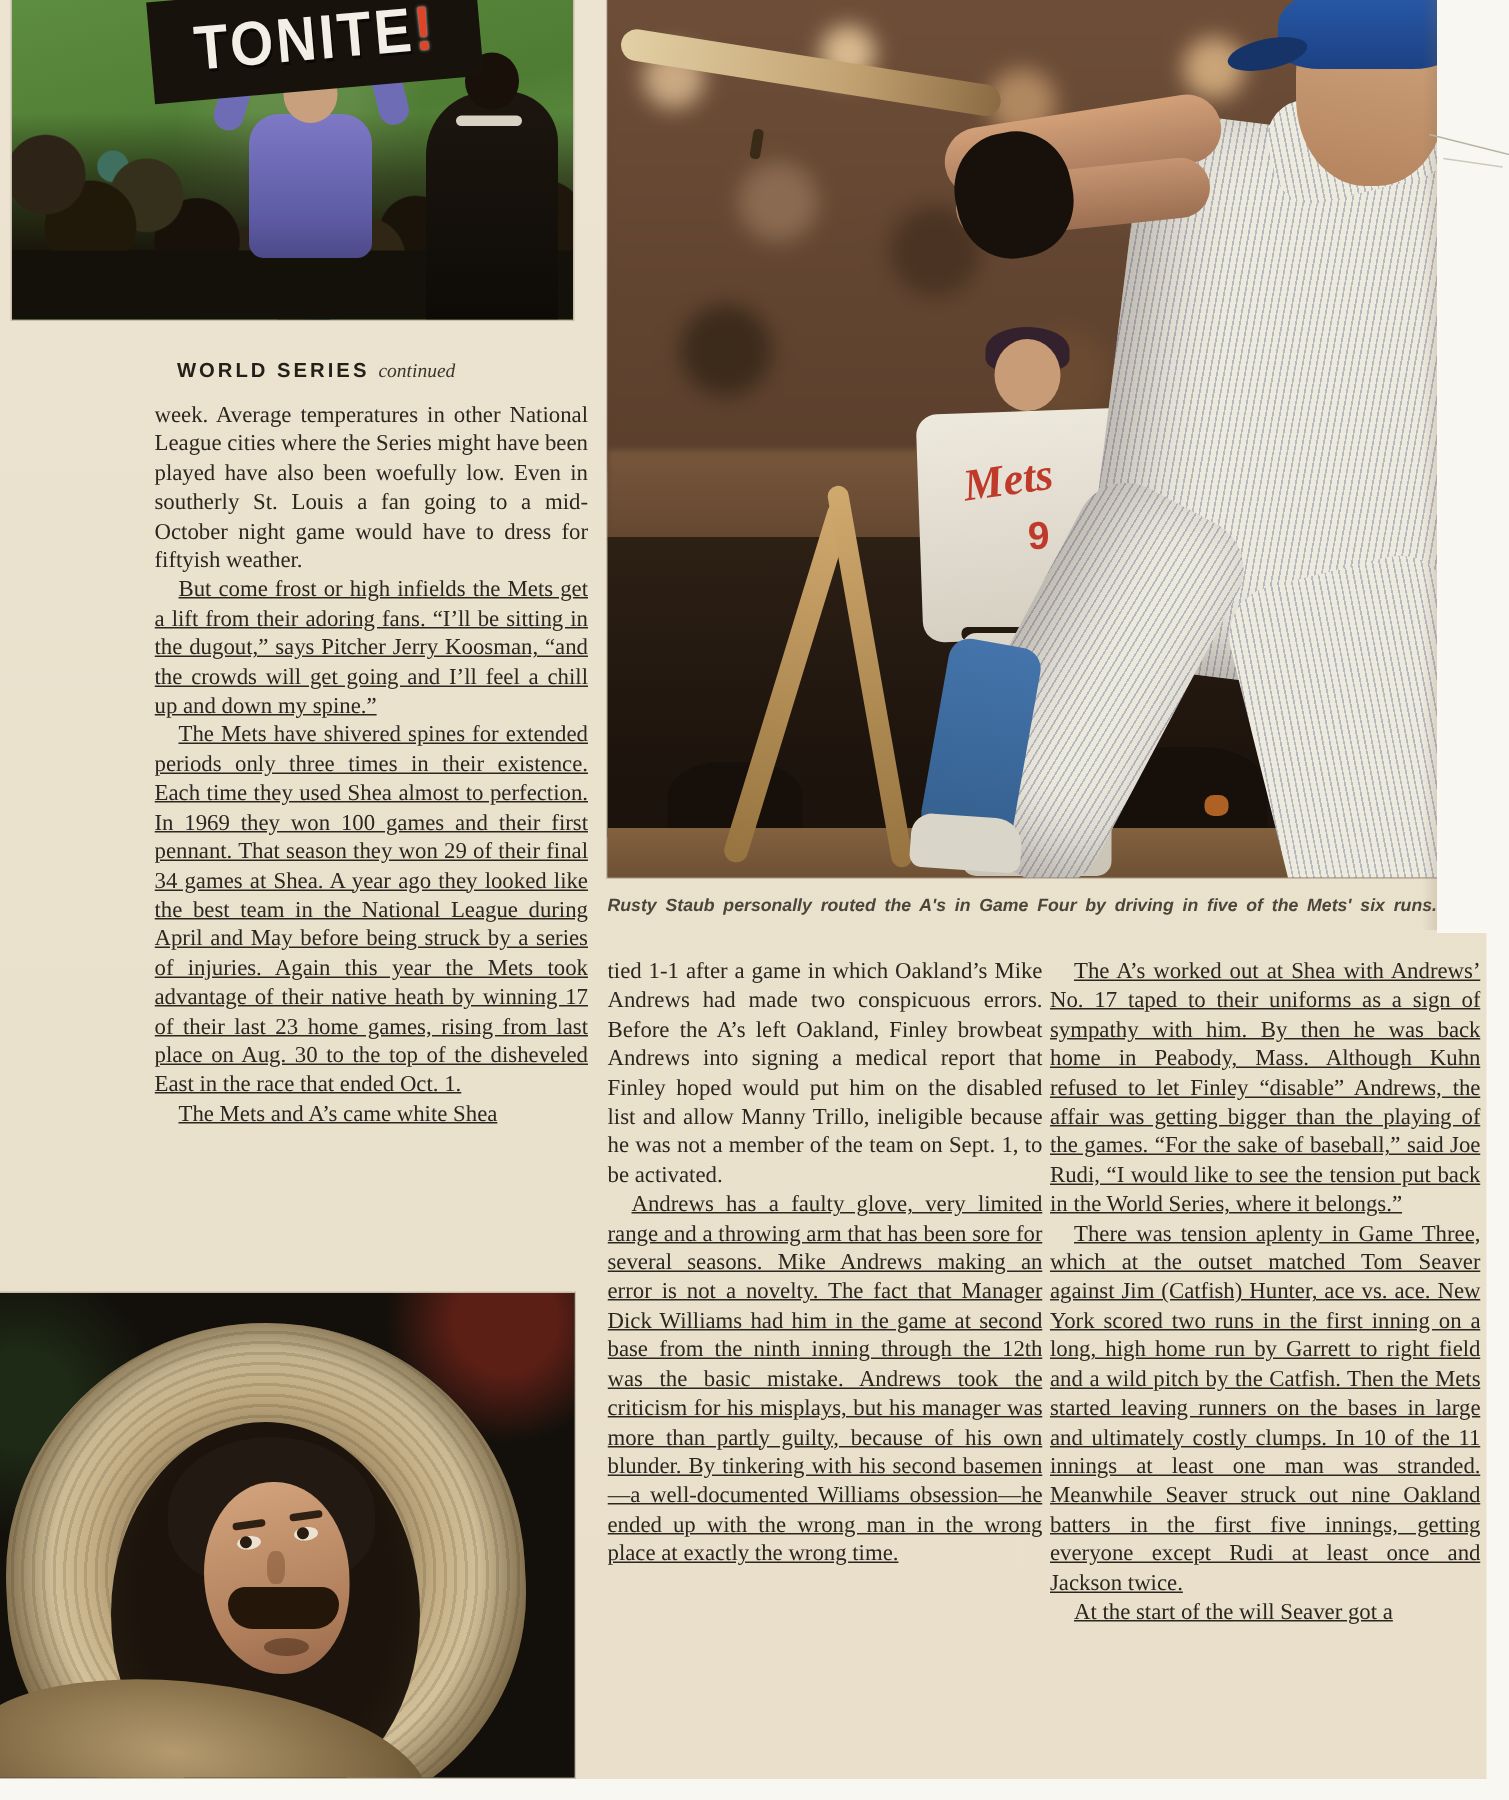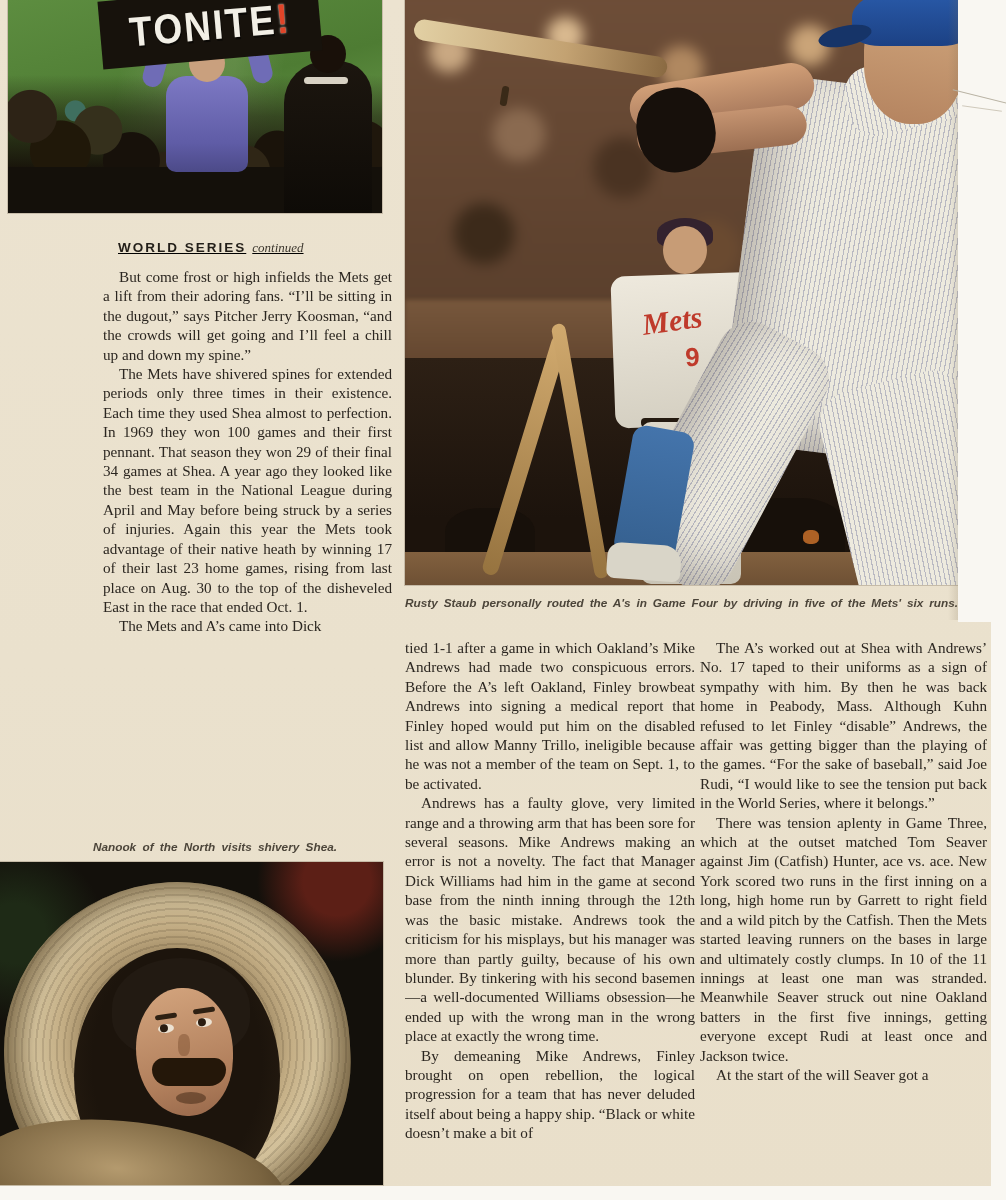--- a/index.html
+++ b/index.html
@@ -146,26 +146,26 @@
   .n-brow{position:absolute;width:22px;height:5px;border-radius:3px;background:#2e2012;}
   .n-browL{left:155px;top:152px;transform:rotate(-8deg);}
   .n-browR{left:193px;top:146px;transform:rotate(-8deg);}
   .n-nose{position:absolute;left:178px;top:172px;width:12px;height:22px;border-radius:40%;background:rgba(120,75,45,.45);}
   .n-mustache{position:absolute;left:152px;top:196px;width:74px;height:28px;border-radius:14px 14px 20px 20px;background:#241709;}
   .n-chin{position:absolute;left:176px;top:230px;width:30px;height:12px;border-radius:50%;background:rgba(60,35,18,.5);}
   .n-fur-bottom{position:absolute;left:-24px;top:260px;width:310px;height:120px;border-radius:50%;transform:rotate(7deg);
     background:radial-gradient(ellipse at 45% 40%,#b49a6e,#7a6440 60%,#4a3a22 90%);}
 
   
-  .sec-header{position:absolute;left:118px;top:238px;font-family:"Liberation Sans",sans-serif;text-decoration:underline;}
+  .sec-header{position:absolute;left:118px;top:238px;font-family:"Liberation Sans",sans-serif;}
   .sec-title{font-weight:bold;font-size:13.5px;letter-spacing:2px;color:#231f19;}
   .sec-cont{font-family:"Liberation Serif",serif;font-style:italic;font-size:13px;color:#3a352c;margin-left:6px;}
   .col{position:absolute;color:#2b2620;font-size:15.2px;line-height:19.4px;text-align:justify;overflow:hidden;}
   .col p{margin:0;}
-  .col p.ind{text-indent:16px;}
+  .col p.ind{text-indent:16px;text-decoration:underline;}
   .col-left{left:103px;top:267px;width:289px;height:543px;}
   .col-mid{left:405px;top:638px;width:290px;height:550px;}
   .col-right{left:700px;top:638px;width:287px;height:550px;}
   .caption{font-family:"Liberation Sans",sans-serif;font-weight:bold;font-style:italic;color:#4c453a;font-size:11.8px;}
   .cap-staub{position:absolute;left:405px;top:596px;width:553px;text-align:justify;text-align-last:justify;}
   .cap-nanook{position:absolute;left:40px;top:840px;width:350px;text-align:center;word-spacing:3px;}
 </style>
 </head>
 <body>
 
@@ -225,28 +225,28 @@
     <div class="s-head"></div>
     <div class="s-cap"></div>
     <div class="s-brim"></div>
   </div>
 
   <div class="sec-header">
     <span class="sec-title">WORLD SERIES</span><span class="sec-cont">continued</span>
   </div>
 
   <div class="col col-left">
+    <p>week. Average temperatures in other National League cities where the Series might have been played have also been woefully low. Even in southerly St. Louis a fan going to a mid-October night game would have to dress for fiftyish weather.</p>
     <p class="ind">But come frost or high infields the Mets get a lift from their adoring fans. “I’ll be sitting in the dugout,” says Pitcher Jerry Koosman, “and the crowds will get going and I’ll feel a chill up and down my spine.”</p>
     <p class="ind">The Mets have shivered spines for extended periods only three times in their existence. Each time they used Shea almost to perfection. In 1969 they won 100 games and their first pennant. That season they won 29 of their final 34 games at Shea. A year ago they looked like the best team in the National League during April and May before being struck by a series of injuries. Again this year the Mets took advantage of their native heath by winning 17 of their last 23 home games, rising from last place on Aug. 30 to the top of the disheveled East in the race that ended Oct. 1.</p>
-    <p class="ind">The Mets and A’s came into Dick</p>
+    <p class="ind">The Mets and A’s came white Shea</p>
   </div>
 
   <div class="caption cap-staub">Rusty Staub personally routed the A's in Game Four by driving in five of the Mets' six runs.</div>
 
-  <div class="caption cap-nanook">Nanook of the North visits shivery Shea.</div>
 
   <div class="photo p-nanook">
     <div class="n-bg"></div>
     <div class="n-hood"></div>
     <div class="n-hood-tex"></div>
     <div class="n-hole"></div>
     <div class="n-hair"></div>
     <div class="n-face"></div>
     <div class="n-brow n-browL"></div>
     <div class="n-brow n-browR"></div>
@@ -258,21 +258,20 @@
       </div>
     <div class="n-nose"></div>
     <div class="n-mustache"></div>
     <div class="n-chin"></div>
     <div class="n-fur-bottom"></div>
   </div>
 
   <div class="col col-mid">
     <p>tied 1-1 after a game in which Oakland’s Mike Andrews had made two conspicuous errors. Before the A’s left Oakland, Finley browbeat Andrews into signing a medical report that Finley hoped would put him on the disabled list and allow Manny Trillo, ineligible because he was not a member of the team on Sept. 1, to be activated.</p>
     <p class="ind">Andrews has a faulty glove, very limited range and a throwing arm that has been sore for several seasons. Mike Andrews making an error is not a novelty. The fact that Manager Dick Williams had him in the game at second base from the ninth inning through the 12th was the basic mistake. Andrews took the criticism for his misplays, but his manager was more than partly guilty, because of his own blunder. By tinkering with his second basemen—a well-documented Williams obsession—he ended up with the wrong man in the wrong place at exactly the wrong time.</p>
-    <p class="ind">By demeaning Mike Andrews, Finley brought on open rebellion, the logical progression for a team that has never deluded itself about being a happy ship. “Black or white doesn’t make a bit of</p>
   </div>
 
   <div class="col col-right">
     <p class="ind">The A’s worked out at Shea with Andrews’ No. 17 taped to their uniforms as a sign of sympathy with him. By then he was back home in Peabody, Mass. Although Kuhn refused to let Finley “disable” Andrews, the affair was getting bigger than the playing of the games. “For the sake of baseball,” said Joe Rudi, “I would like to see the tension put back in the World Series, where it belongs.”</p>
     <p class="ind">There was tension aplenty in Game Three, which at the outset matched Tom Seaver against Jim (Catfish) Hunter, ace vs. ace. New York scored two runs in the first inning on a long, high home run by Garrett to right field and a wild pitch by the Catfish. Then the Mets started leaving runners on the bases in large and ultimately costly clumps. In 10 of the 11 innings at least one man was stranded. Meanwhile Seaver struck out nine Oakland batters in the first five innings, getting everyone except Rudi at least once and Jackson twice.</p>
     <p class="ind">At the start of the will Seaver got a</p>
   </div>
 
   <div class="edge-shadow"></div>
   <div class="edge-right-top"></div>

